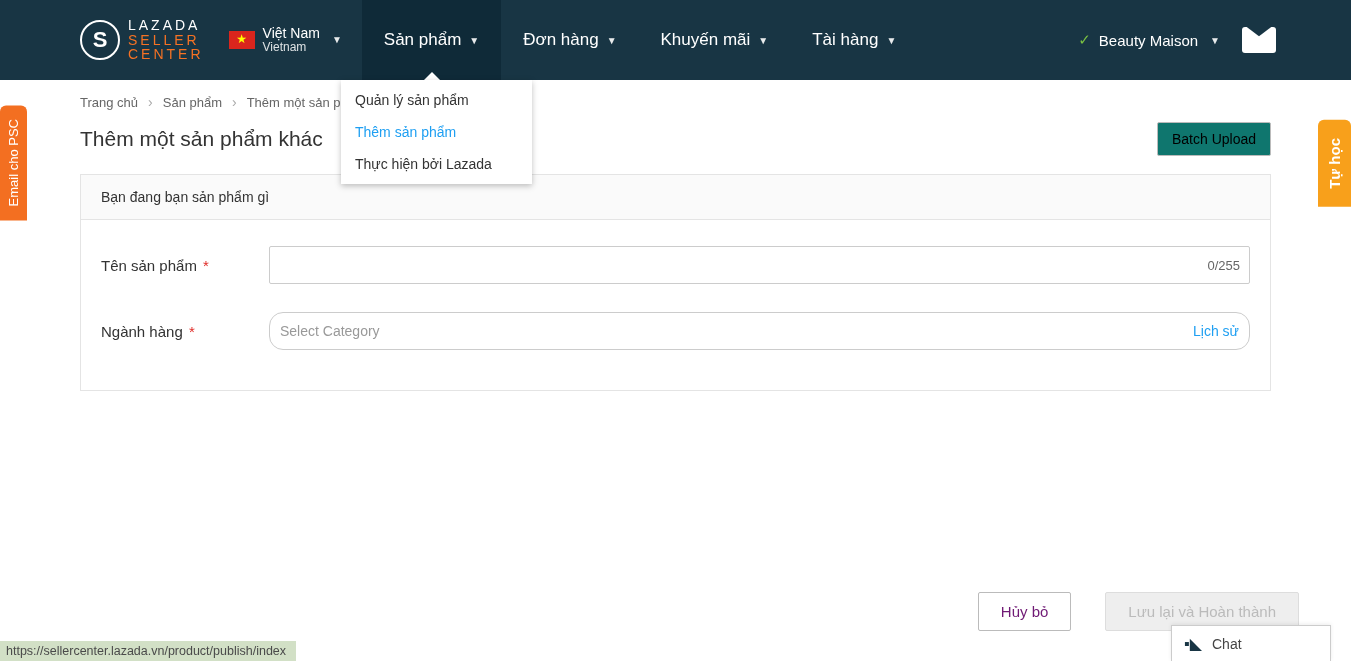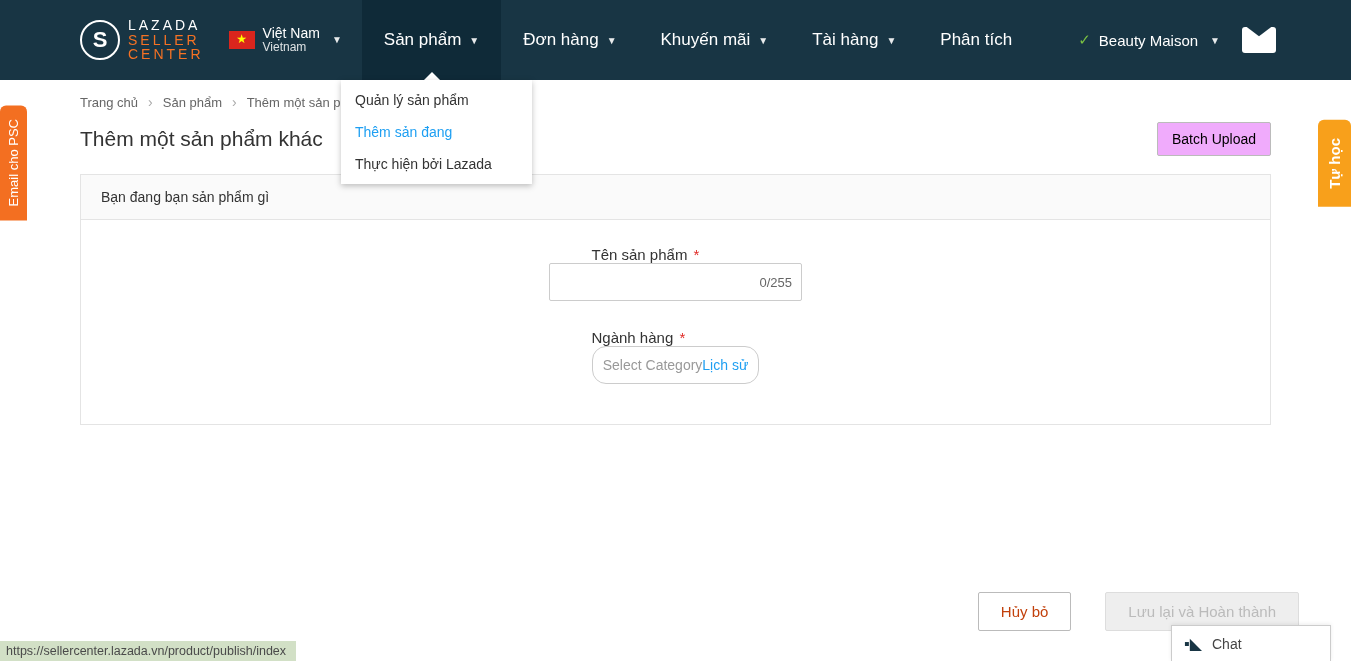--- a/index.html
+++ b/index.html
@@ -37,42 +37,42 @@
   .dd-item.highlight { color: #1e9ff2; }
 
   
   .page { padding: 14px 80px 0 80px; }
   .breadcrumb { color: #666; font-size: 13px; display: flex; align-items: center; gap: 10px; }
   .breadcrumb .bc { cursor: pointer; }
   .breadcrumb .sep { color: #aaa; font-size: 14px; }
 
   .page-head { display: flex; align-items: center; justify-content: space-between; margin-top: 12px; }
   .page-title { font-size: 21px; font-weight: 400; color: #333; }
-  .batch { border: 1px solid #bbb; background: #f0abfc; padding: 8px 14px; font-size: 14px; cursor: pointer; border-radius: 2px; }
+  .batch { border: 1px solid #bbb; background: #0f766e; padding: 8px 14px; font-size: 14px; cursor: pointer; border-radius: 2px; }
 
   .panel { border: 1px solid #e4e4e4; margin-top: 18px; }
   .panel-head { background: #fafafa; border-bottom: 1px solid #e4e4e4; padding: 14px 20px; font-size: 14px; color: #333; }
   .panel-body { padding: 26px 20px 40px 20px; }
 
-  .frow { display: flex; align-items: center; margin-bottom: 28px; flex-direction: column; }
+  .frow { display: flex; align-items: center; margin-bottom: 28px; }
   .flabel { width: 168px; font-size: 15px; color: #333; }
   .req { color: #e02b27; margin-left: 2px; }
   .fctrl { flex: 1; }
   .tinput { width: 100%; height: 38px; border: 1px solid #ccc; border-radius: 2px; padding: 0 60px 0 10px; font-size: 14px; position: relative; }
   .input-wrap { position: relative; }
   .counter { position: absolute; right: 10px; top: 50%; transform: translateY(-50%); color: #666; font-size: 13px; }
 
   .cat-wrap { width: 100%; height: 38px; border: 1px solid #ccc; border-radius: 14px; display: flex; align-items: center; padding: 0 10px; cursor: pointer; }
   .cat-ph { color: #999; flex: 1; font-size: 14px; }
   .history { color: #1e9ff2; font-size: 14px; cursor: pointer; }
 
   
   .footer-btns { position: absolute; bottom: 30px; right: 52px; display: flex; gap: 34px; }
   .btn { padding: 10px 22px; font-size: 15px; border-radius: 2px; cursor: pointer; border: 1px solid transparent; }
-  .btn-cancel { background: #fff; border-color: #bbb; color: #c2410c; }
+  .btn-cancel { background: #fff; border-color: #bbb; color: #701a75; }
   .btn-save { background: #eee; color: #bbb; border-color: #ddd; cursor: default; }
 
   
   .side-left { position: absolute; top: 105px; left: 0; background: #f36f21; color: #fff; writing-mode: vertical-rl; transform: rotate(180deg); padding: 14px 6px; font-size: 13px; border-radius: 0 0 6px 6px; cursor: pointer; }
   .side-right { position: absolute; top: 120px; right: 0; background: #f8a01b; color: #fff; writing-mode: vertical-rl; transform: rotate(180deg); padding: 18px 8px; font-size: 15px; font-weight: 600; border-radius: 0 0 6px 6px; cursor: pointer; }
 
   
   .chat { position: absolute; bottom: 0; right: 20px; width: 160px; height: 36px; background: #fff; border: 1px solid #ccc; border-bottom: none; display: flex; align-items: center; gap: 10px; padding: 0 12px; font-size: 14px; color: #444; cursor: pointer; box-shadow: 0 -1px 4px rgba(0,0,0,.08); }
   .chat-icon { font-size: 16px; color: #183544; }
 
@@ -113,38 +113,35 @@
       <span class="caret">▼</span>
     </div>
     <div class="mitem">
       <span>Khuyến mãi</span>
       <span class="caret">▼</span>
     </div>
     <div class="mitem">
       <span>Tài hàng</span>
       <span class="caret">▼</span>
     </div>
-    <div class="mitem">
-      <span>Phân tích</span>
-    </div>
   </div>
 
   <div class="nav-right">
     <div class="shop">
       <span style="color:#7ac142">✓</span>
       <span>Beauty Maison</span>
       <span class="caret">▼</span>
     </div>
     <div class="mail"></div>
   </div>
 </div>
 
 <div class="dropdown">
   <div class="dd-item">Quản lý sản phẩm</div>
-  <div class="dd-item highlight">Thêm sản đang</div>
+  <div class="dd-item highlight">Thêm sản phẩm</div>
   <div class="dd-item">Thực hiện bởi Lazada</div>
 </div>
 
 <div class="page">
   <div class="breadcrumb">
     <span class="bc">Trang chủ</span>
     <span class="sep">›</span>
     <span class="bc">Sản phẩm</span>
     <span class="sep">›</span>
     <span class="bc">Thêm một sản phẩm khác</span>

